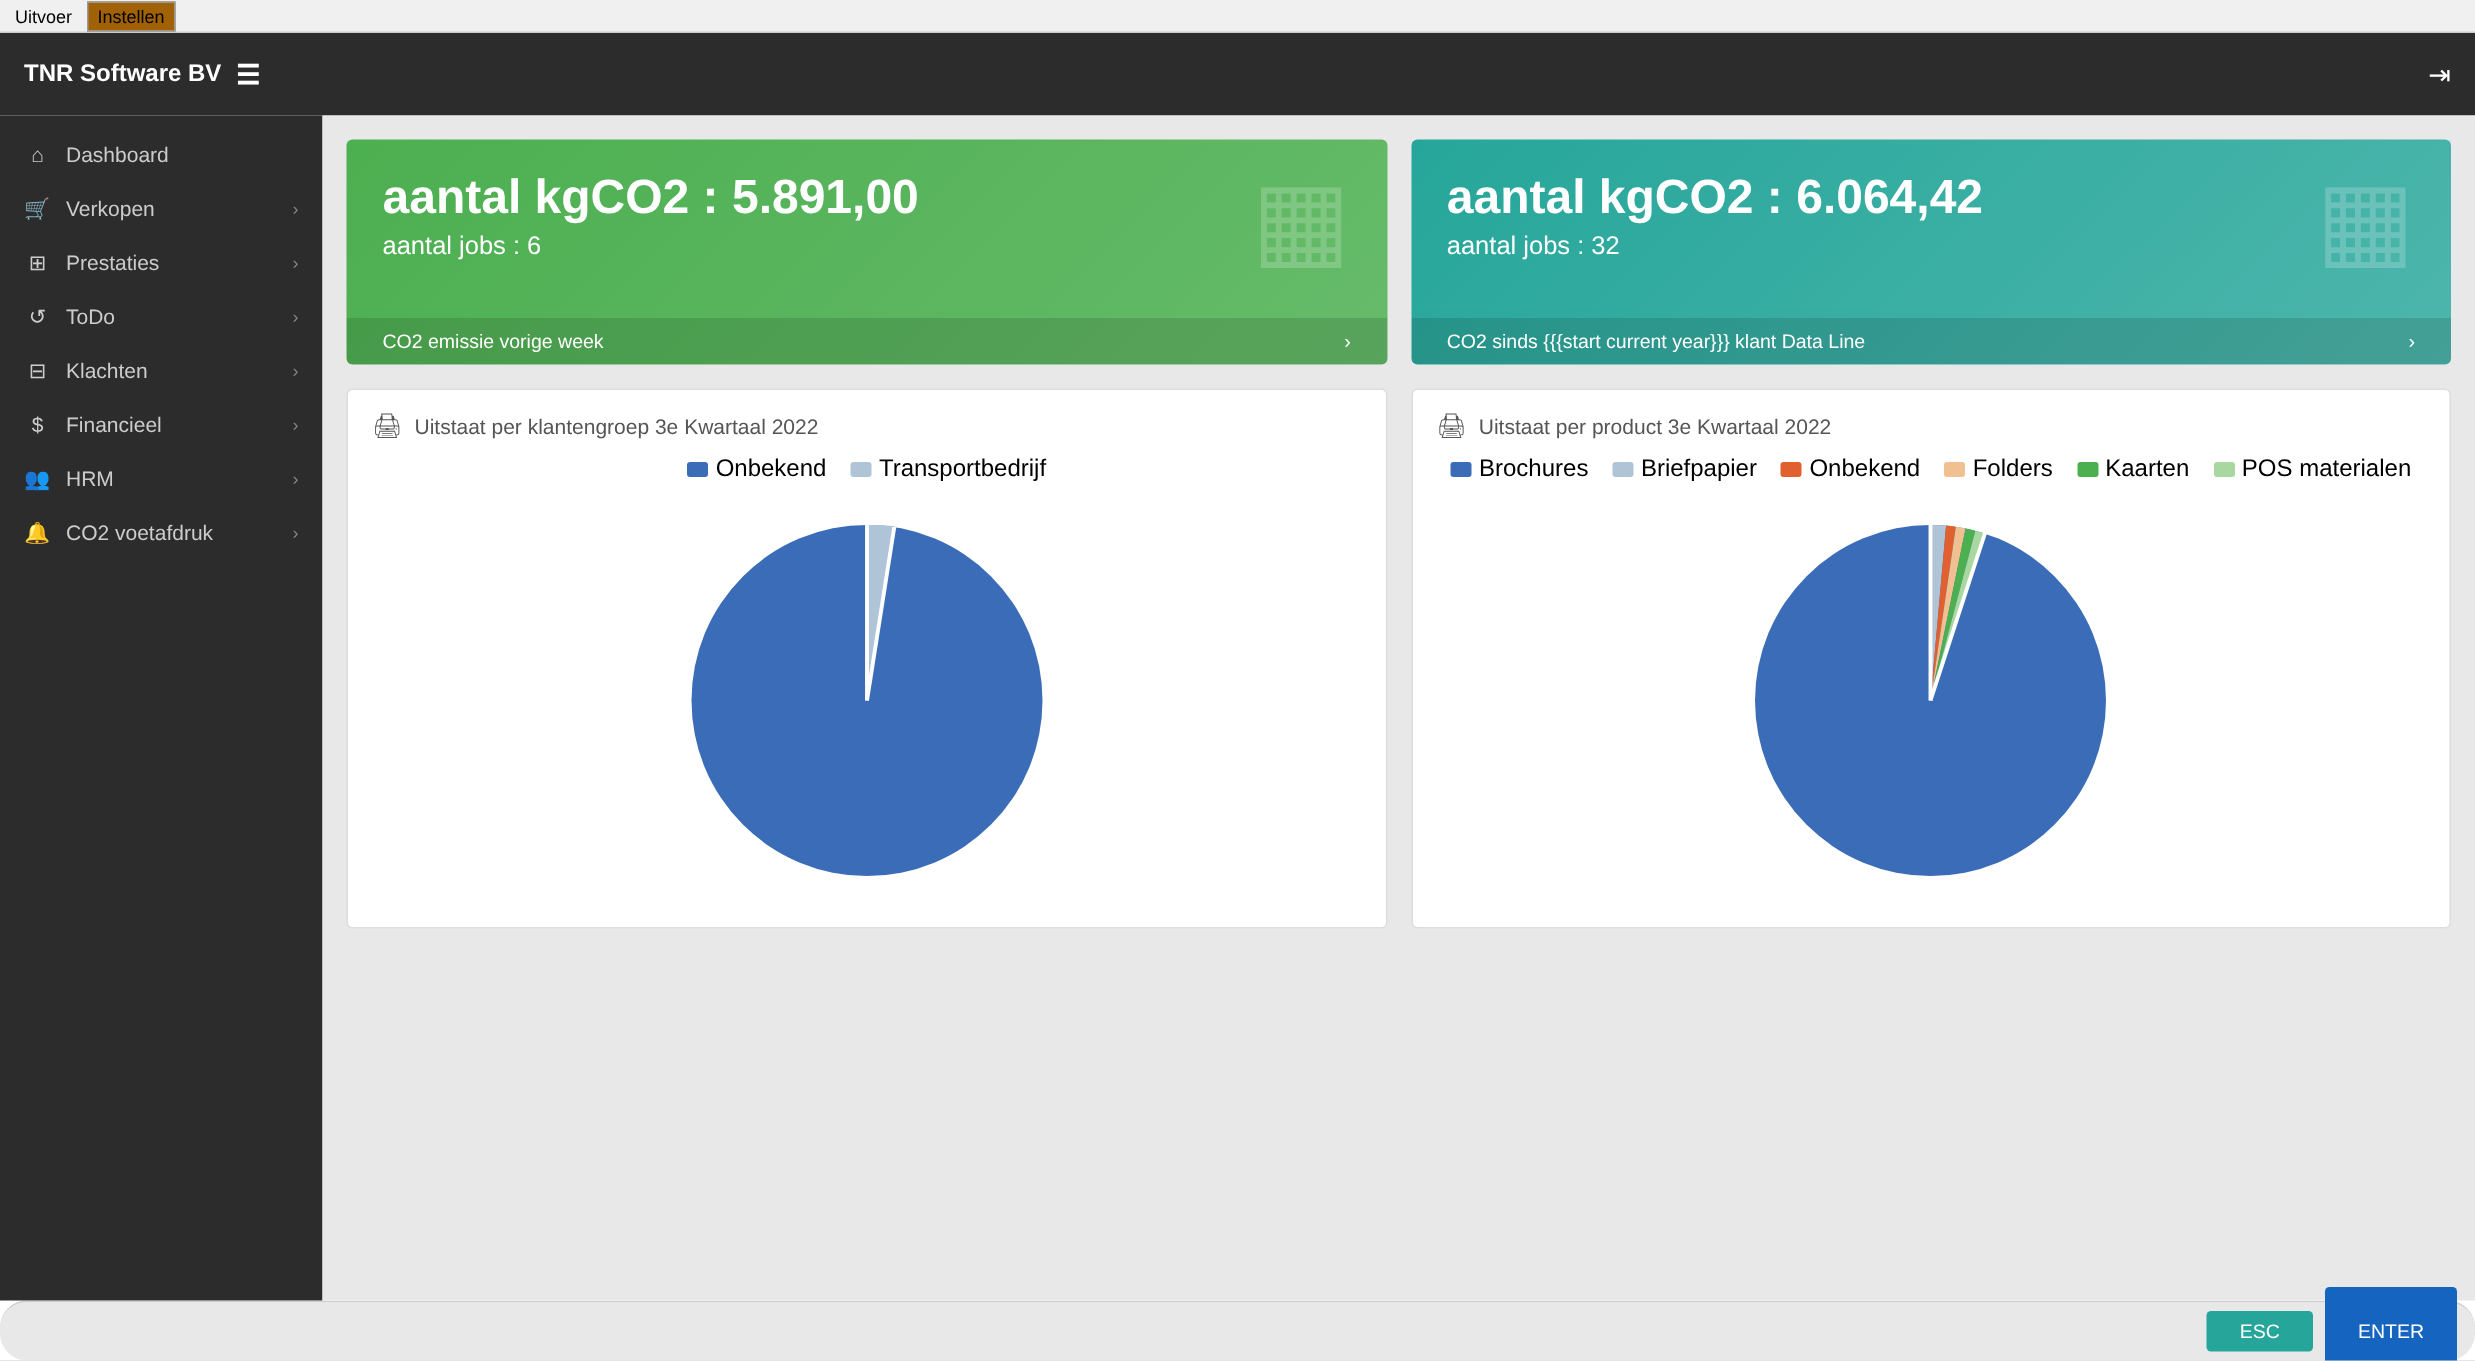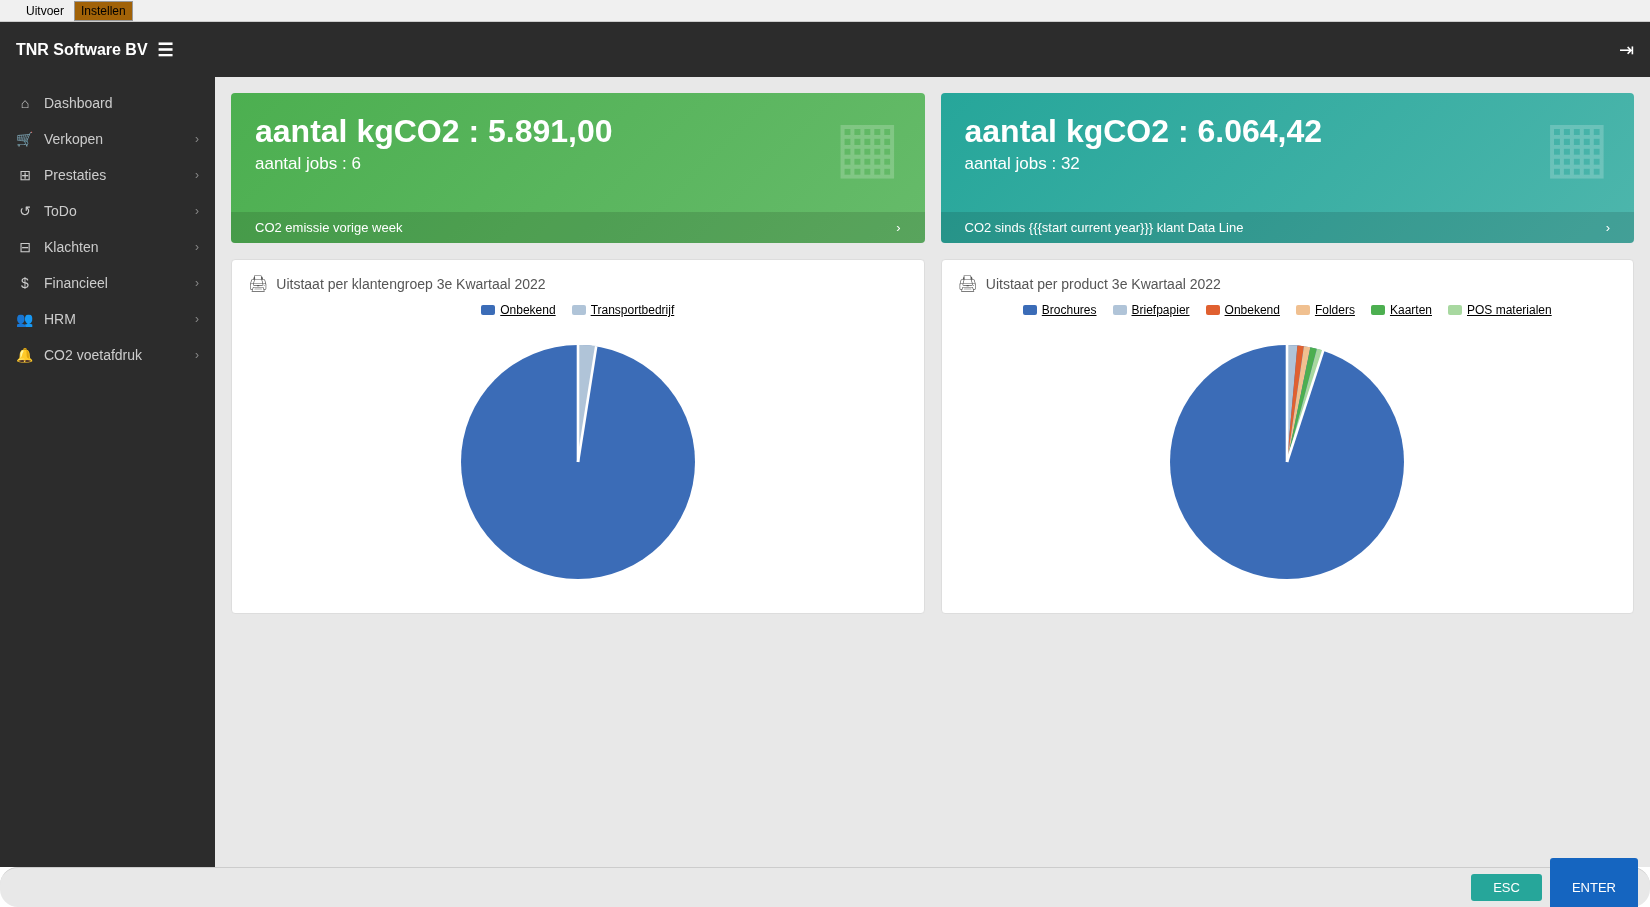--- a/index.html
+++ b/index.html
@@ -6,21 +6,21 @@
     body { font-family: Arial, sans-serif; background: #d0d0d0; width: 1650px; height: 907px; overflow: hidden; position: relative; }
 
     
     .top-menu-bar {
       position: absolute;
       top: 0; left: 0; right: 0;
       height: 22px;
       background: #f0f0f0;
       display: flex;
       align-items: center;
-      padding: 0 20px;
+      padding: 0 4px;
       border-bottom: 1px solid #ccc;
       font-size: 12px;
       z-index: 10;
     }
     .top-menu-bar span {
       margin-right: 4px;
       padding: 2px 6px;
       cursor: pointer;
     }
     .top-menu-bar .instellen {
@@ -177,22 +177,21 @@
     }
     .chart-panel-title .print-icon { font-size: 16px; }
 
     
     .legend {
       display: flex;
       flex-wrap: wrap;
       gap: 18px 16px;
       margin-bottom: 10px;
       justify-content: center;
-      font-size: 12px;
-      text-decoration: underline;
+      font-size: 16px;
     }
     .legend-item {
       display: flex;
       align-items: center;
       gap: 5px;
     }
     .legend-dot {
       width: 14px;
       height: 10px;
       border-radius: 2px;

